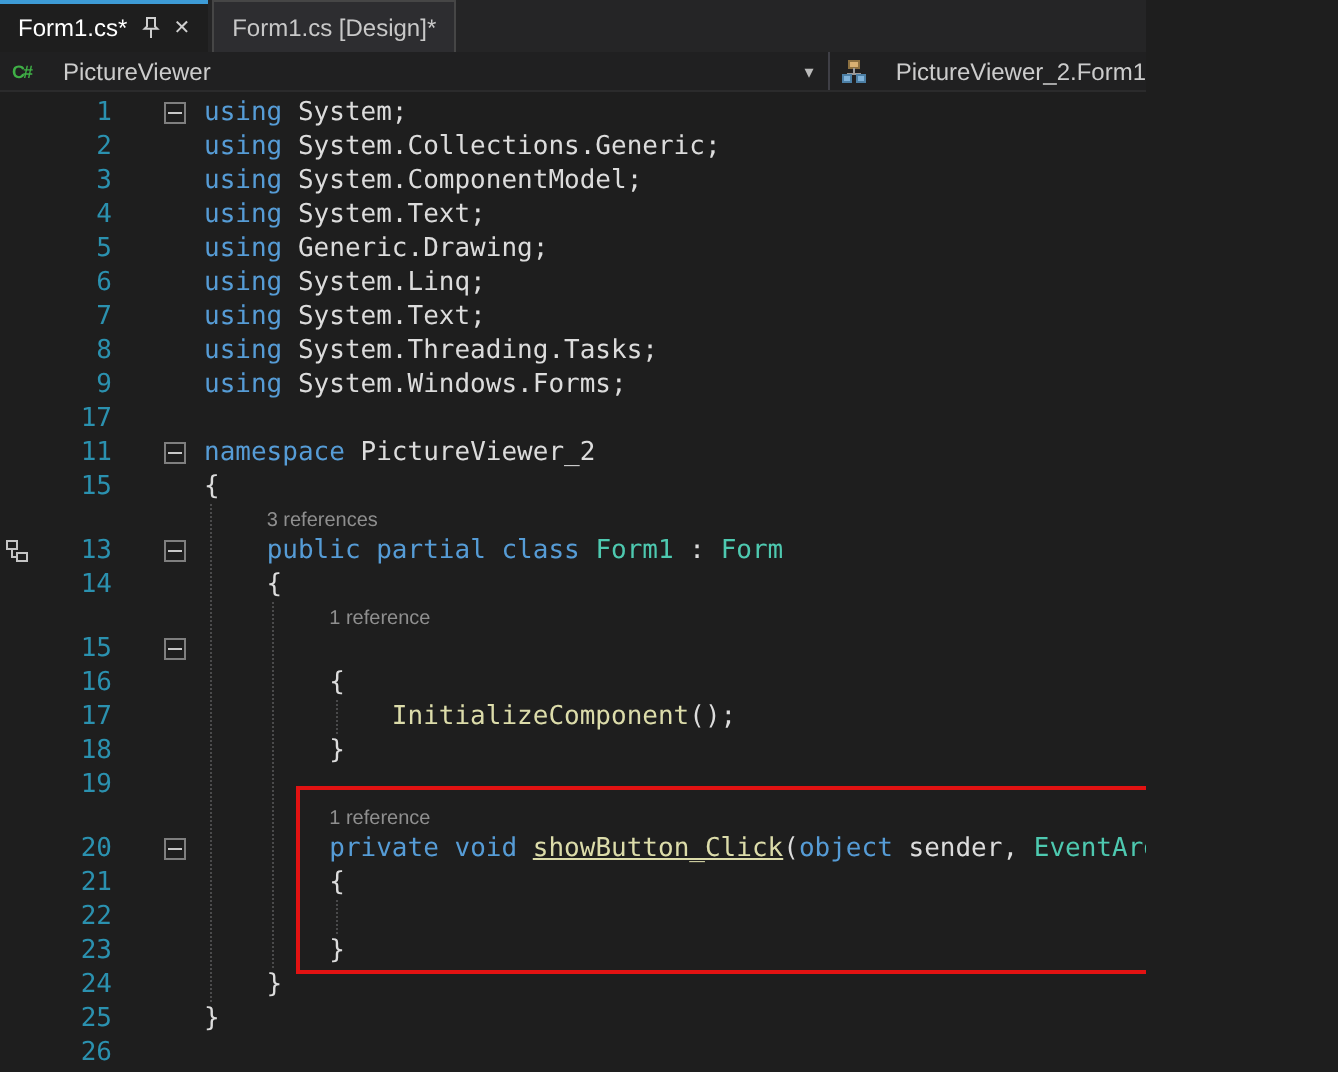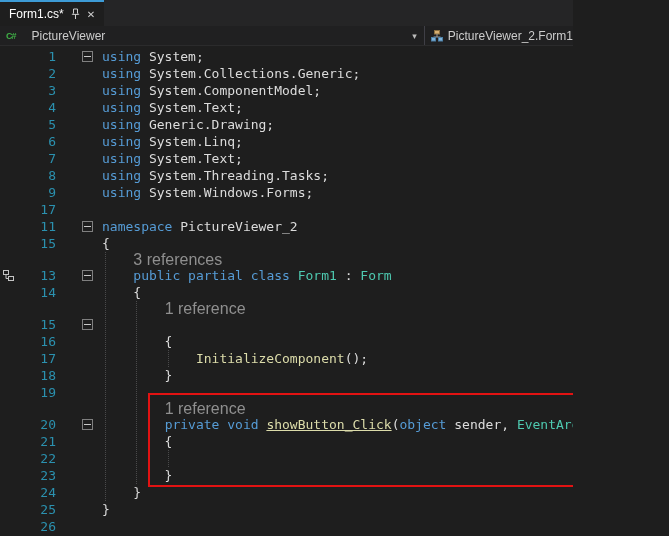--- a/index.html
+++ b/index.html
@@ -15,40 +15,40 @@
   .tab .pin{display:inline-flex;}
 
   
   .navbar{height:19px;background:#202021;border-bottom:1px solid #2B2B2C;display:flex;
           align-items:stretch;font-size:12px;color:#CCCCCC;}
   .nav-left{width:432px;display:flex;align-items:center;padding:0 4px 0 6px;
             border-right:1px solid #3F3F46;}
   .nav-left .label{margin-left:16px;}
   .chev{margin-left:auto;font-size:9px;color:#BBBBBB;padding-right:3px;}
   .nav-right{flex:1;display:flex;align-items:center;padding-left:6px;}
-  .nav-right .label{margin-left:5px;}
+  .nav-right .label{margin-left:15px;}
   .cs-icon{font-size:9px;font-weight:bold;color:#3FAF46;letter-spacing:-1px;}
 
   
   .editor{position:relative;height:491px;background:#1E1E1E;overflow:hidden;}
   .lines{padding-top:2px;}
   .row{display:flex;}
   .code-row{height:17px;line-height:17px;font-family:"DejaVu Sans Mono","Liberation Mono",monospace;font-size:13px;}
   .lens-row{height:15px;line-height:15px;}
   .cell-glyph{width:24px;flex:none;display:flex;align-items:center;padding-left:2px;box-sizing:border-box;}
   .cell-num{width:32px;flex:none;text-align:right;color:var(--line_number,#2B91AF);
             font-family:"DejaVu Sans Mono","Liberation Mono",monospace;font-size:13px;}
   .cell-sel{width:26px;flex:none;}
   .cell-outl{width:14px;flex:none;}
   .cell-code{padding-left:6px;white-space:pre;flex:1;}
   .foldbox{width:9px;height:9px;border:1px solid #7F7F7F;background:#1E1E1E;margin-top:3px;position:relative;}
   .foldbox::after{content:"";position:absolute;left:1px;right:1px;top:4px;height:1px;background:#C8C8C8;}
   .lens-row .cell-code{font-size:10px;color:var(--codelens,#8F8F8F);}
   .lens-ind{font-family:"DejaVu Sans Mono","Liberation Mono",monospace;font-size:13px;white-space:pre;}
-  .lens-text{font-family:"Liberation Sans",sans-serif;font-size:16px;color:var(--codelens,#8F8F8F);}
+  .lens-text{font-family:"Liberation Sans",sans-serif;font-size:10px;color:var(--codelens,#8F8F8F);}
 
   .tk-kw{color:var(--keyword,#569CD6);}
   .tk-pl{color:var(--plain,#DCDCDC);}
   .tk-ty{color:var(--type,#4EC9B0);}
   .tk-me{color:var(--method,#DCDCAA);}
   .tk-underline{text-decoration:underline;}
 
   .guide{position:absolute;width:0;border-left:1px dotted #4A4A4B;}
   #g1{left:105px;top:206px;height:249px;}
   #g2{left:136px;top:255px;height:183px;}
@@ -66,20 +66,23 @@
   <div class="tabbar">
     <div class="tab active">
       <span>Form1.cs*</span>
       <span class="pin">
         <svg width="9" height="12" viewBox="0 0 9 12">
           <path d="M2.5 1h4v4.2l1.2 1.2H1.3l1.2-1.2z" fill="none" stroke="#CFCFCF" stroke-width="1"></path>
           <line x1="4.5" y1="6.6" x2="4.5" y2="11" stroke="#CFCFCF" stroke-width="1"></line>
         </svg>
       </span>
       <span class="close">✕</span>
+    </div>
+    <div class="tab inactive">
+      <span>Form1.cs [Design]*</span>
     </div>
   </div>
 
   <div class="navbar">
     <div class="nav-left">
       <span class="cs-icon">C#</span>
       <span class="label">PictureViewer</span>
       <span class="chev">▾</span>
     </div>
     <div class="nav-right">

